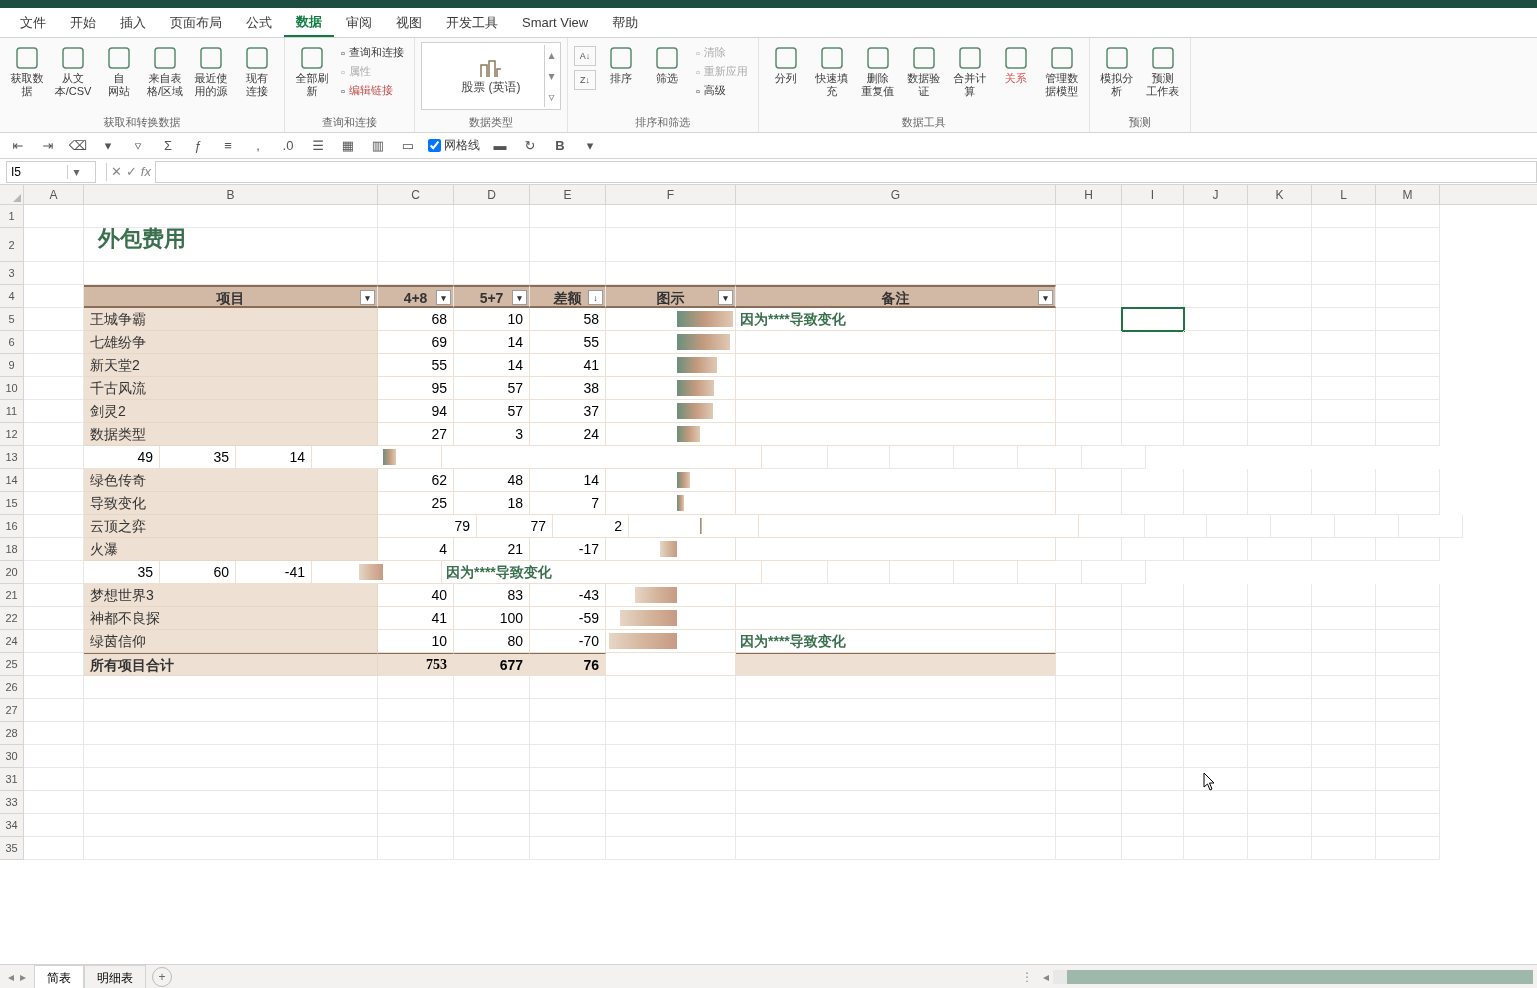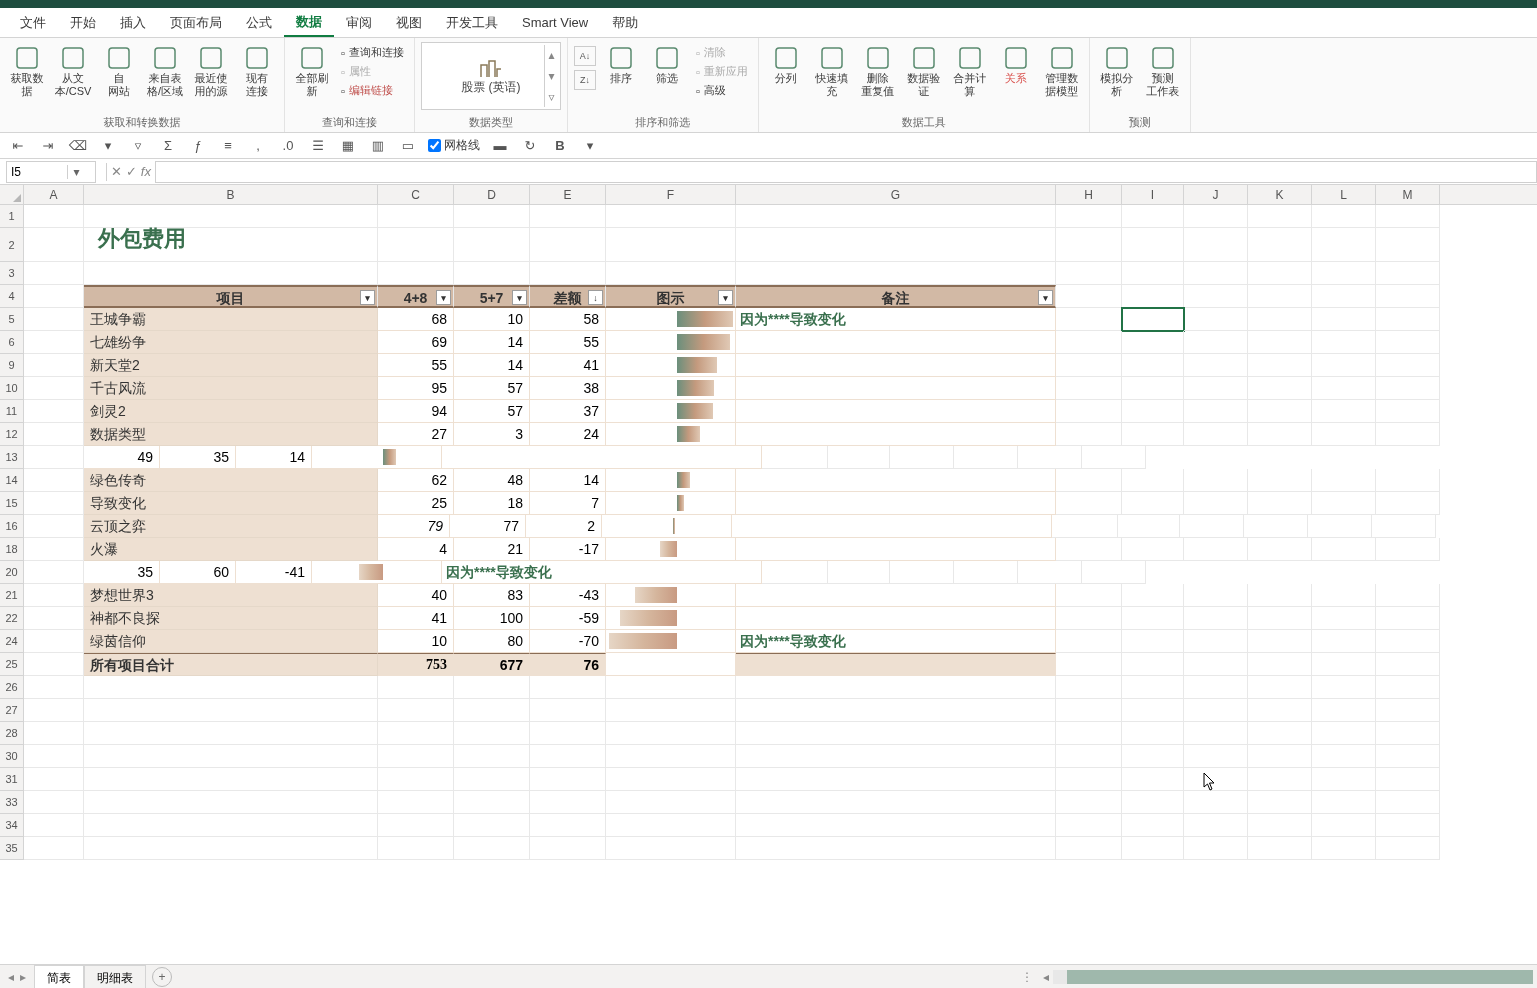--- a/index.html
+++ b/index.html
@@ -601,21 +601,21 @@
         <div class="cell " style="width: 62px;"></div>
         <div class="cell " style="width: 64px;"></div>
         <div class="cell " style="width: 64px;"></div>
         <div class="cell " style="width: 64px;"></div>
         <div class="cell " style="width: 64px;"></div>
       </div>
       <div class="row">
         <div class="rowhead">16</div>
         <div class="cell " style="width: 60px;"></div>
         <div class="cell projcell" style="width: 294px;">云顶之弈</div>
-        <div class="cell numcell" style="width: 72px; font-style: italic;">79</div>
+        <div class="cell numcell" style="width: 99px;">79</div>
         <div class="cell numcell" style="width: 76px;">77</div>
         <div class="cell numcell" style="width: 76px;">2</div>
         <div class="cell barcell" style="width: 130px;">
           <div class="bar" style="left: 70.8125px; width: 1.9375px;"></div>
         </div>
         <div class="cell notecell" style="width: 320px;"></div>
         <div class="cell " style="width: 66px;"></div>
         <div class="cell " style="width: 62px;"></div>
         <div class="cell " style="width: 64px;"></div>
         <div class="cell " style="width: 64px;"></div>

